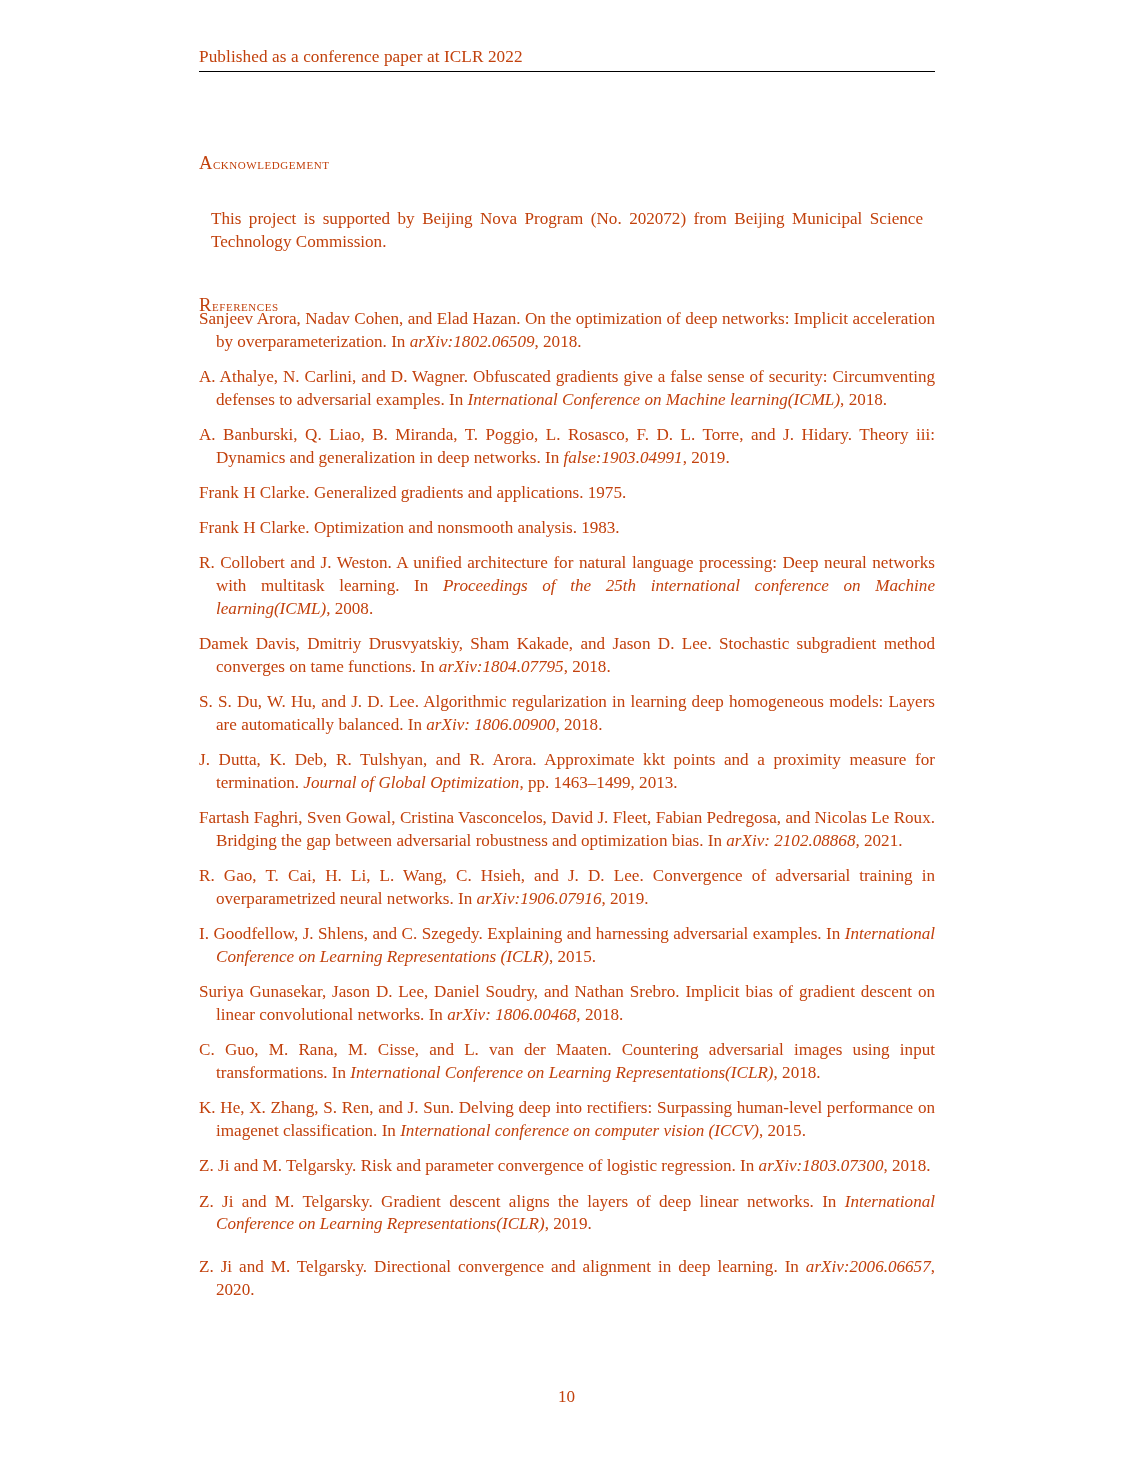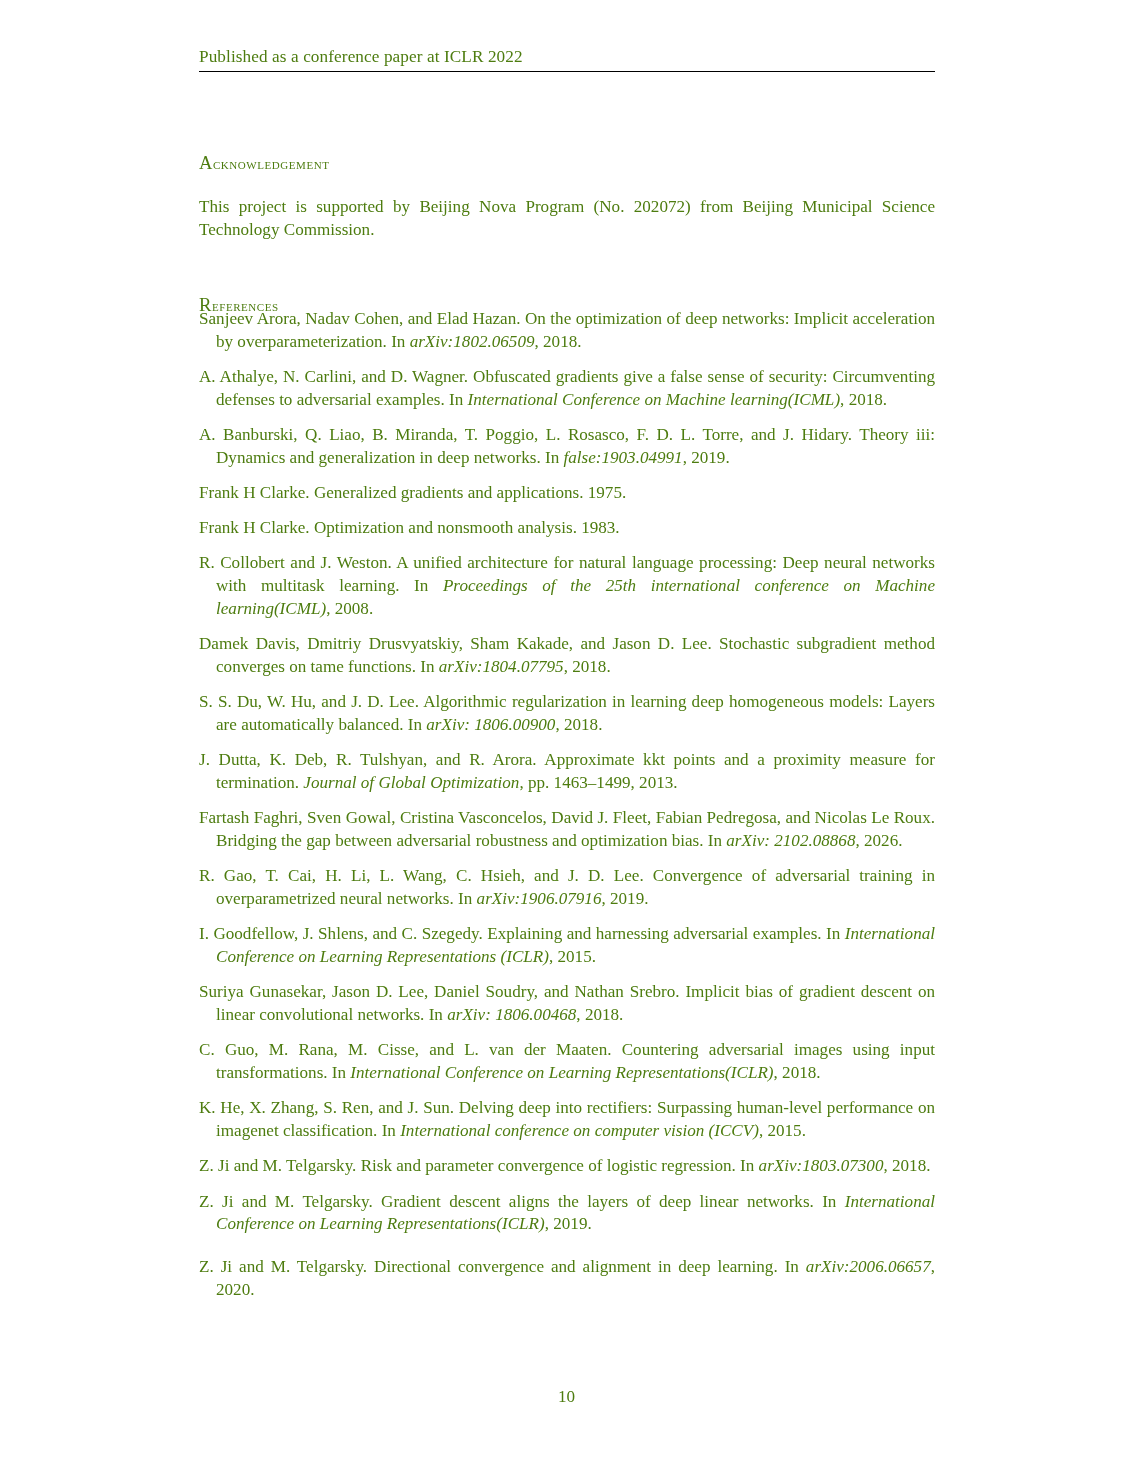--- a/index.html
+++ b/index.html
@@ -6,21 +6,21 @@
     margin: 0;
     padding: 0;
     background: #ffffff;
   }
   .page {
     position: relative;
     width: 1133px;
     height: 1467px;
     background: #ffffff;
     font-family: "Liberation Serif", "DejaVu Serif", serif;
-    color: #4d7c0f;
+    color: #c2410c;
     overflow: hidden;
   }
 
   
   .runhead {
     position: absolute;
     left: 199px;
     top: 46px;
     width: 736px;
   }
@@ -61,21 +61,21 @@
     left: 199px;
     top: 308px;
     width: 736px;
   }
 
   .para {
     font-size: 17.1px;
     line-height: 1.33;
     text-align: justify;
     text-justify: inter-word;
-    margin: 0;
+    margin: 12px;
   }
 
   .ref-entry {
     font-size: 17.1px;
     line-height: 1.335;
     text-align: justify;
     text-justify: inter-word;
     padding-left: 17px;
     text-indent: -17px;
     margin: 0 0 12.4px 0;
@@ -115,21 +115,21 @@
   <div id="references-list">
       <p class="ref-entry"><span>Sanjeev Arora, Nadav Cohen, and Elad Hazan. On the optimization of deep networks: Implicit acceleration by overparameterization. In </span><i>arXiv:1802.06509</i><span>, 2018.</span></p>
       <p class="ref-entry"><span>A. Athalye, N. Carlini, and D. Wagner. Obfuscated gradients give a false sense of security: Circumventing defenses to adversarial examples. In </span><i>International Conference on Machine learning(ICML)</i><span>, 2018.</span></p>
       <p class="ref-entry"><span>A. Banburski, Q. Liao, B. Miranda, T. Poggio, L. Rosasco, F. D. L. Torre, and J. Hidary. Theory iii: Dynamics and generalization in deep networks. In </span><i>false:1903.04991</i><span>, 2019.</span></p>
       <p class="ref-entry"><span>Frank H Clarke. Generalized gradients and applications. 1975.</span></p>
       <p class="ref-entry"><span>Frank H Clarke. Optimization and nonsmooth analysis. 1983.</span></p>
       <p class="ref-entry"><span>R. Collobert and J. Weston. A unified architecture for natural language processing: Deep neural networks with multitask learning. In </span><i>Proceedings of the 25th international conference on Machine learning(ICML)</i><span>, 2008.</span></p>
       <p class="ref-entry"><span>Damek Davis, Dmitriy Drusvyatskiy, Sham Kakade, and Jason D. Lee. Stochastic subgradient method converges on tame functions. In </span><i>arXiv:1804.07795</i><span>, 2018.</span></p>
       <p class="ref-entry"><span>S. S. Du, W. Hu, and J. D. Lee. Algorithmic regularization in learning deep homogeneous models: Layers are automatically balanced. In </span><i>arXiv: 1806.00900</i><span>, 2018.</span></p>
       <p class="ref-entry"><span>J. Dutta, K. Deb, R. Tulshyan, and R. Arora. Approximate kkt points and a proximity measure for termination. </span><i>Journal of Global Optimization</i><span>, pp. 1463–1499, 2013.</span></p>
-      <p class="ref-entry"><span>Fartash Faghri, Sven Gowal, Cristina Vasconcelos, David J. Fleet, Fabian Pedregosa, and Nicolas Le Roux. Bridging the gap between adversarial robustness and optimization bias. In </span><i>arXiv: 2102.08868</i><span>, 2026.</span></p>
+      <p class="ref-entry"><span>Fartash Faghri, Sven Gowal, Cristina Vasconcelos, David J. Fleet, Fabian Pedregosa, and Nicolas Le Roux. Bridging the gap between adversarial robustness and optimization bias. In </span><i>arXiv: 2102.08868</i><span>, 2021.</span></p>
       <p class="ref-entry"><span>R. Gao, T. Cai, H. Li, L. Wang, C. Hsieh, and J. D. Lee. Convergence of adversarial training in overparametrized neural networks. In </span><i>arXiv:1906.07916</i><span>, 2019.</span></p>
       <p class="ref-entry"><span>I. Goodfellow, J. Shlens, and C. Szegedy. Explaining and harnessing adversarial examples. In </span><i>International Conference on Learning Representations (ICLR)</i><span>, 2015.</span></p>
       <p class="ref-entry"><span>Suriya Gunasekar, Jason D. Lee, Daniel Soudry, and Nathan Srebro. Implicit bias of gradient descent on linear convolutional networks. In </span><i>arXiv: 1806.00468</i><span>, 2018.</span></p>
       <p class="ref-entry"><span>C. Guo, M. Rana, M. Cisse, and L. van der Maaten. Countering adversarial images using input transformations. In </span><i>International Conference on Learning Representations(ICLR)</i><span>, 2018.</span></p>
       <p class="ref-entry"><span>K. He, X. Zhang, S. Ren, and J. Sun. Delving deep into rectifiers: Surpassing human-level performance on imagenet classification. In </span><i>International conference on computer vision (ICCV)</i><span>, 2015.</span></p>
       <p class="ref-entry"><span>Z. Ji and M. Telgarsky. Risk and parameter convergence of logistic regression. In </span><i>arXiv:1803.07300</i><span>, 2018.</span></p>
       <p class="ref-entry"><span>Z. Ji and M. Telgarsky. Gradient descent aligns the layers of deep linear networks. In </span><i>International Conference on Learning Representations(ICLR)</i><span>, 2019.</span></p>
       <p class="ref-entry"><span>Z. Ji and M. Telgarsky. Directional convergence and alignment in deep learning. In </span><i>arXiv:2006.06657</i><span>, 2020.</span></p>
     </div>
 

